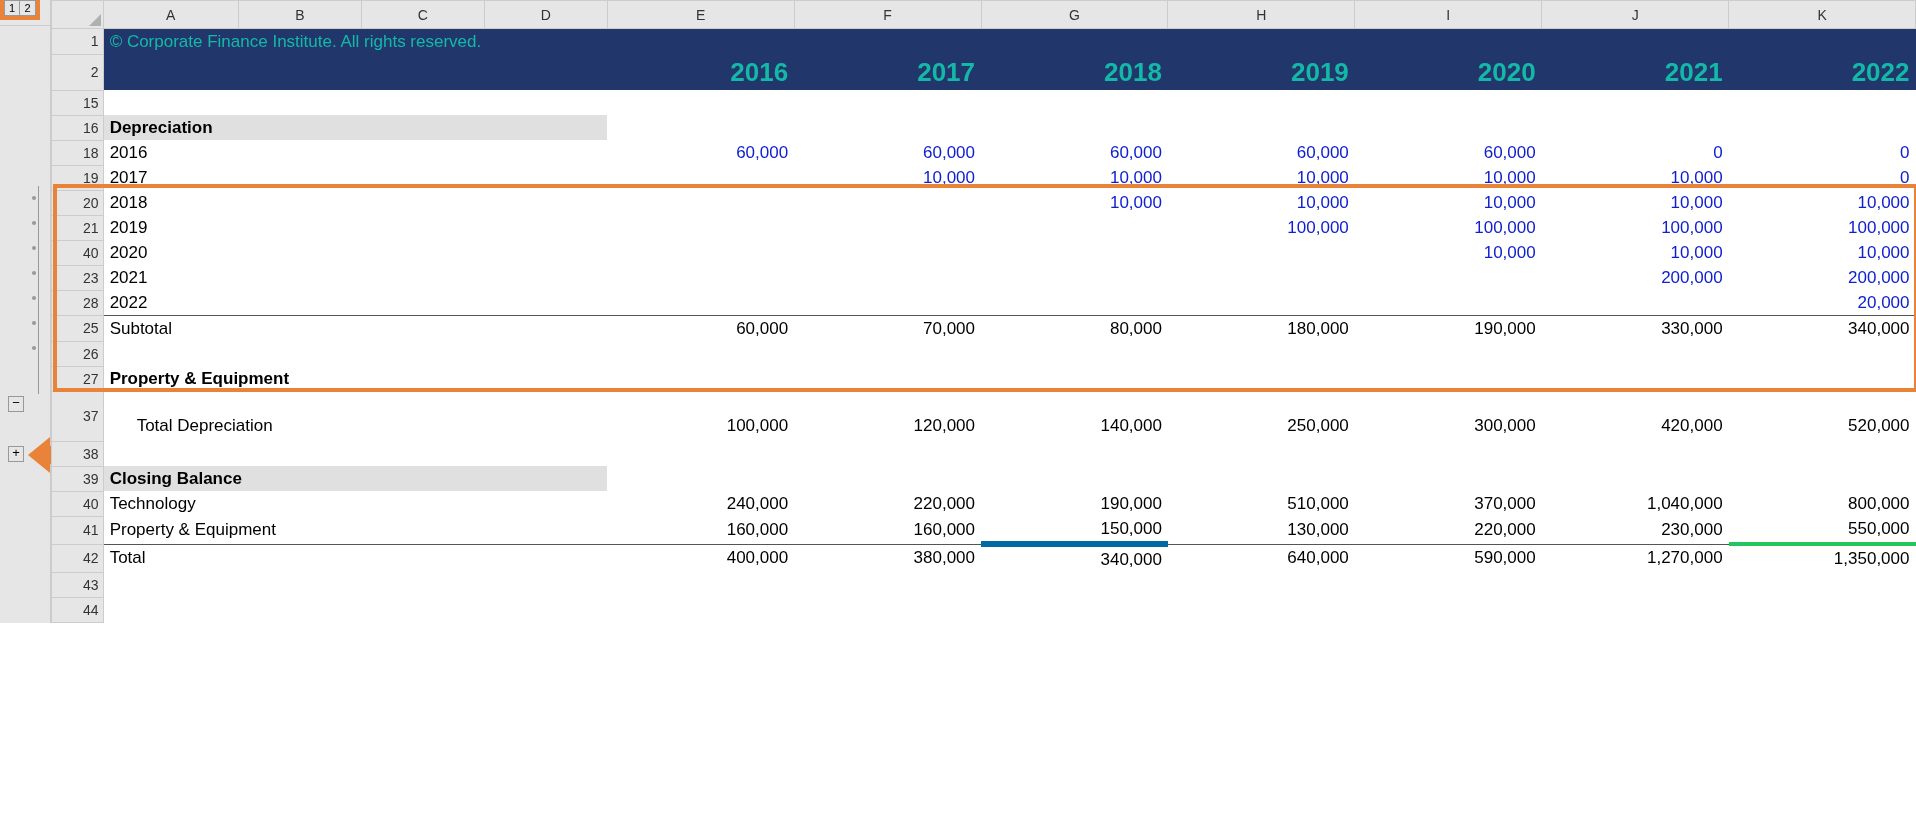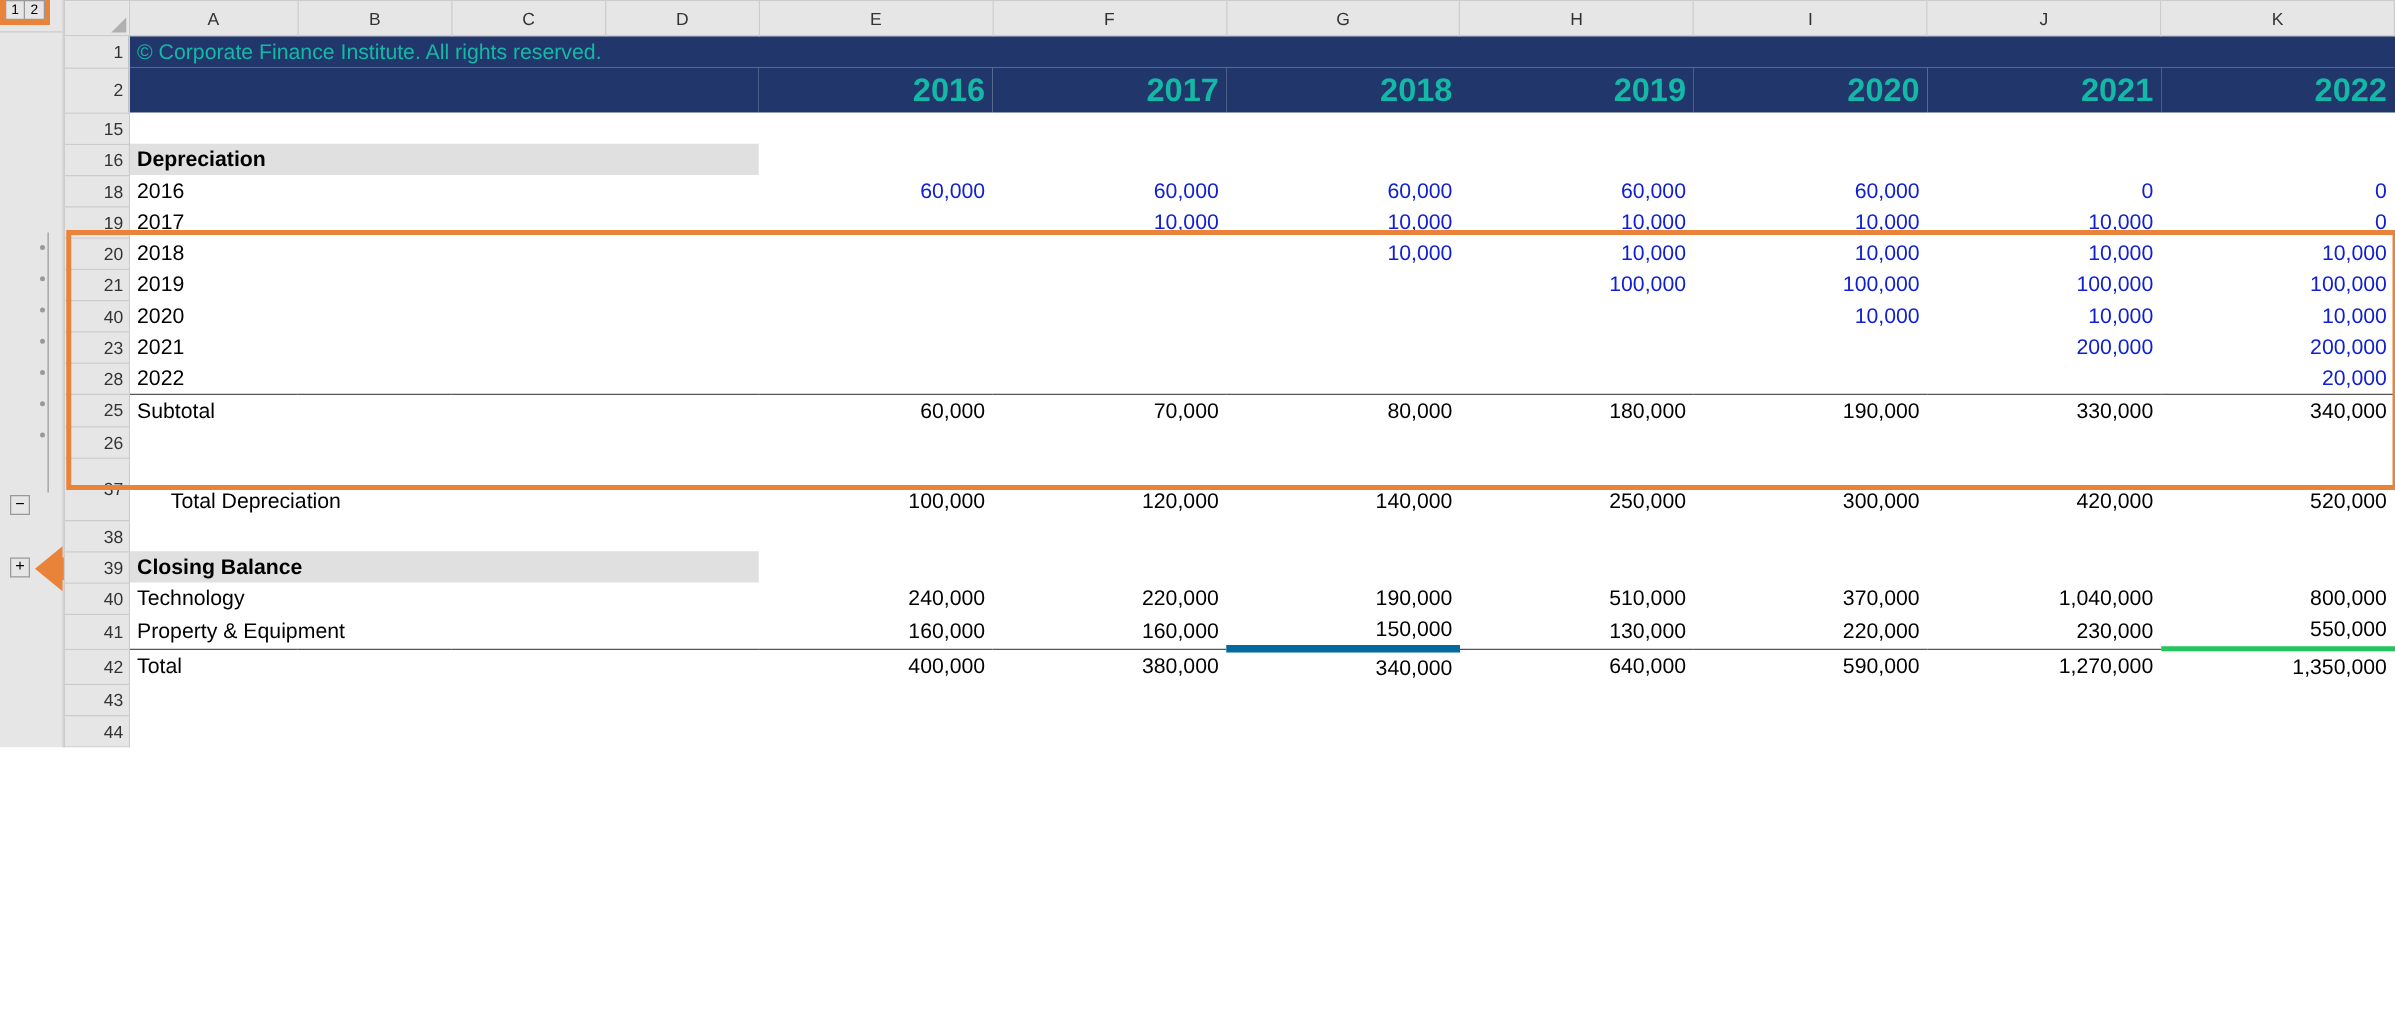--- a/index.html
+++ b/index.html
@@ -341,20 +341,25 @@
         <td class="cell num">190,000</td>
         <td class="cell num">330,000</td>
         <td class="cell num">340,000</td>
       </tr>
 
       <tr>
         <td class="rowhead">26</td>
         <td class="cell" colspan="11"></td>
       </tr>
 
+      <tr>
+        <td class="rowhead">27</td>
+        <td class="cell bold" colspan="4">Property &amp; Equipment</td>
+        <td class="cell" colspan="7"></td>
+      </tr>
 
       <tr class="h-row">
         <td class="rowhead">37</td>
         <td class="cell" colspan="4" style="padding-top:20px">Total Depreciation</td>
         <td class="cell num" style="padding-top:20px">100,000</td>
         <td class="cell num" style="padding-top:20px">120,000</td>
         <td class="cell num" style="padding-top:20px">140,000</td>
         <td class="cell num" style="padding-top:20px">250,000</td>
         <td class="cell num" style="padding-top:20px">300,000</td>
         <td class="cell num" style="padding-top:20px">420,000</td>

